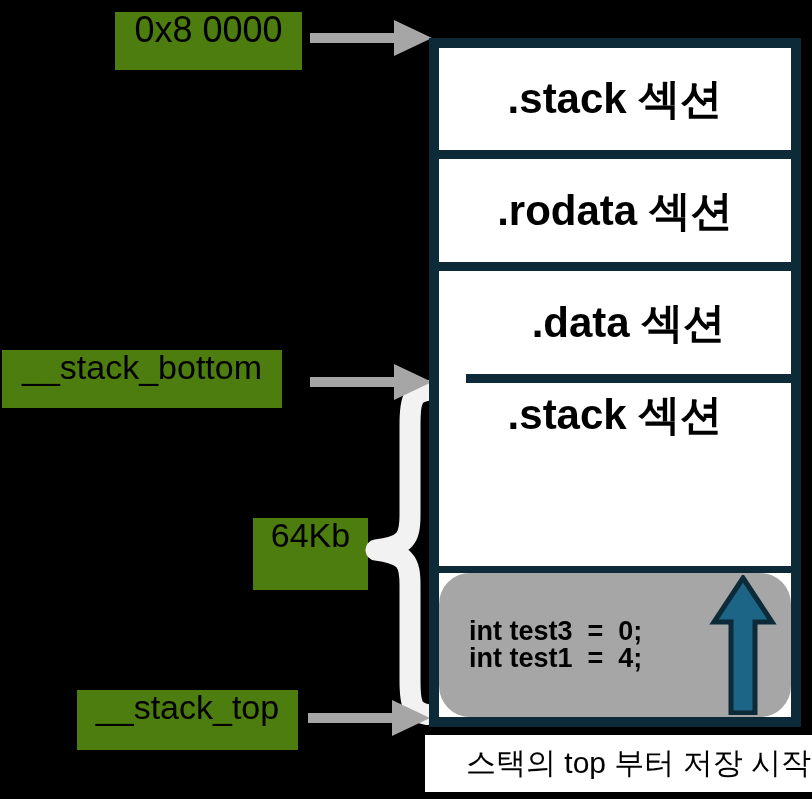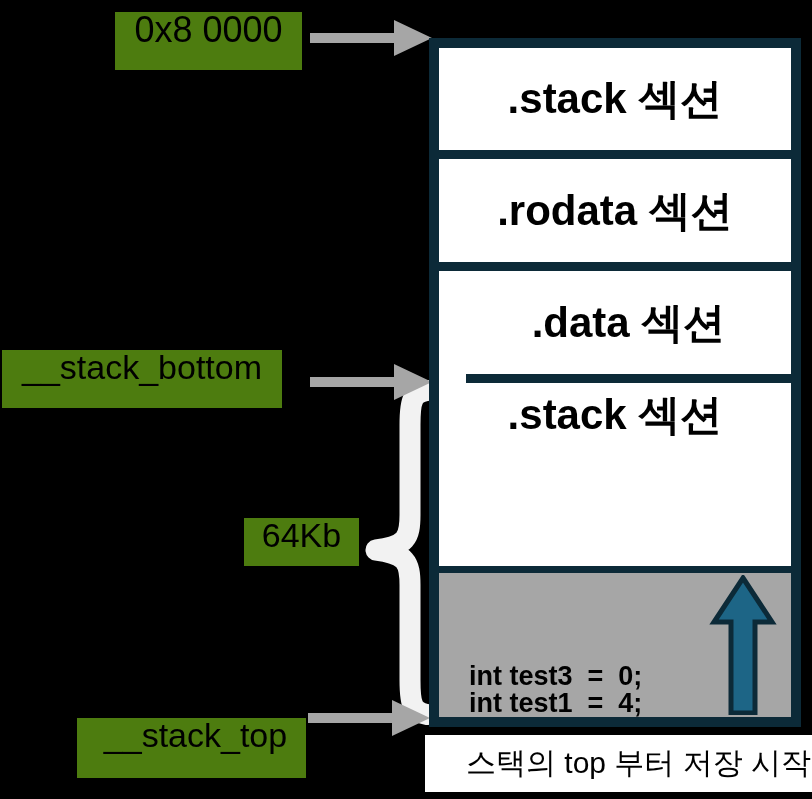--- a/index.html
+++ b/index.html
@@ -18,22 +18,22 @@
     position:relative;width:812px;height:799px;background:var(--background);
     overflow:hidden;font-family:"Liberation Sans", sans-serif;color:var(--text);
   }
   .label-box{
     position:absolute;background:#4d7c0f;color:var(--text);
     display:flex;justify-content:center;
     font-size:34px;line-height:1;white-space:nowrap;
   }
   .label-address{left:115px;top:12px;width:187px;height:58px;font-size:36px;}
   .label-stack-bottom{left:2px;top:350px;width:280px;height:58px;}
-  .label-size{left:244px;top:518px;width:115px;height:48px;}
-  .label-stack-top{left:77px;top:718px;width:221px;height:60px;padding-left:8px;}
+  .label-size{left:253px;top:518px;width:115px;height:72px;}
+  .label-stack-top{left:77px;top:690px;width:221px;height:60px;}
 
   .harrow{position:absolute;width:122px;height:38px;}
   .harrow-address{left:310px;top:19px;}
   .harrow-stack-bottom{left:310px;top:363px;}
   .harrow-stack-top{left:308px;top:699px;}
   .harrow polygon{fill:var(--gray-arrow);}
 
   .brace-svg{position:absolute;left:360px;top:380px;width:75px;height:345px;}
   .brace-svg path{stroke:var(--brace);stroke-width:21;fill:none;stroke-linecap:butt;stroke-linejoin:round;}
 
@@ -47,21 +47,21 @@
     display:flex;align-items:center;justify-content:center;
     font-weight:bold;font-size:42px;letter-spacing:0px;
     border-bottom:9px solid var(--box-border);
   }
   .section-text{height:111px;}
   .section-rodata{height:112px;justify-content:center;}
   .section-data{height:112px;margin-left:27px;}
   .section-stack{height:190px;align-items:flex-start;border-bottom-width:7px;padding-top:4px;text-align:center;}
   .stack-used{
     position:relative;height:144px;background:var(--used-region-bg);
-    display:flex;flex-direction:column;justify-content:flex-end;
+    display:flex;flex-direction:column;justify-content:center;border-radius:31px;
   }
   .stack-line{
     font-weight:bold;font-size:27px;line-height:1;padding-left:30px;
     white-space:pre;color:var(--text);
   }
   .up-arrow-svg{position:absolute;right:14px;top:2px;width:68px;height:140px;}
   .up-arrow-svg polygon{fill:var(--up-arrow-fill);stroke:var(--up-arrow-stroke);stroke-width:5;stroke-linejoin:miter;}
 
   .caption{
     position:absolute;left:425px;top:735px;width:385px;height:57px;

